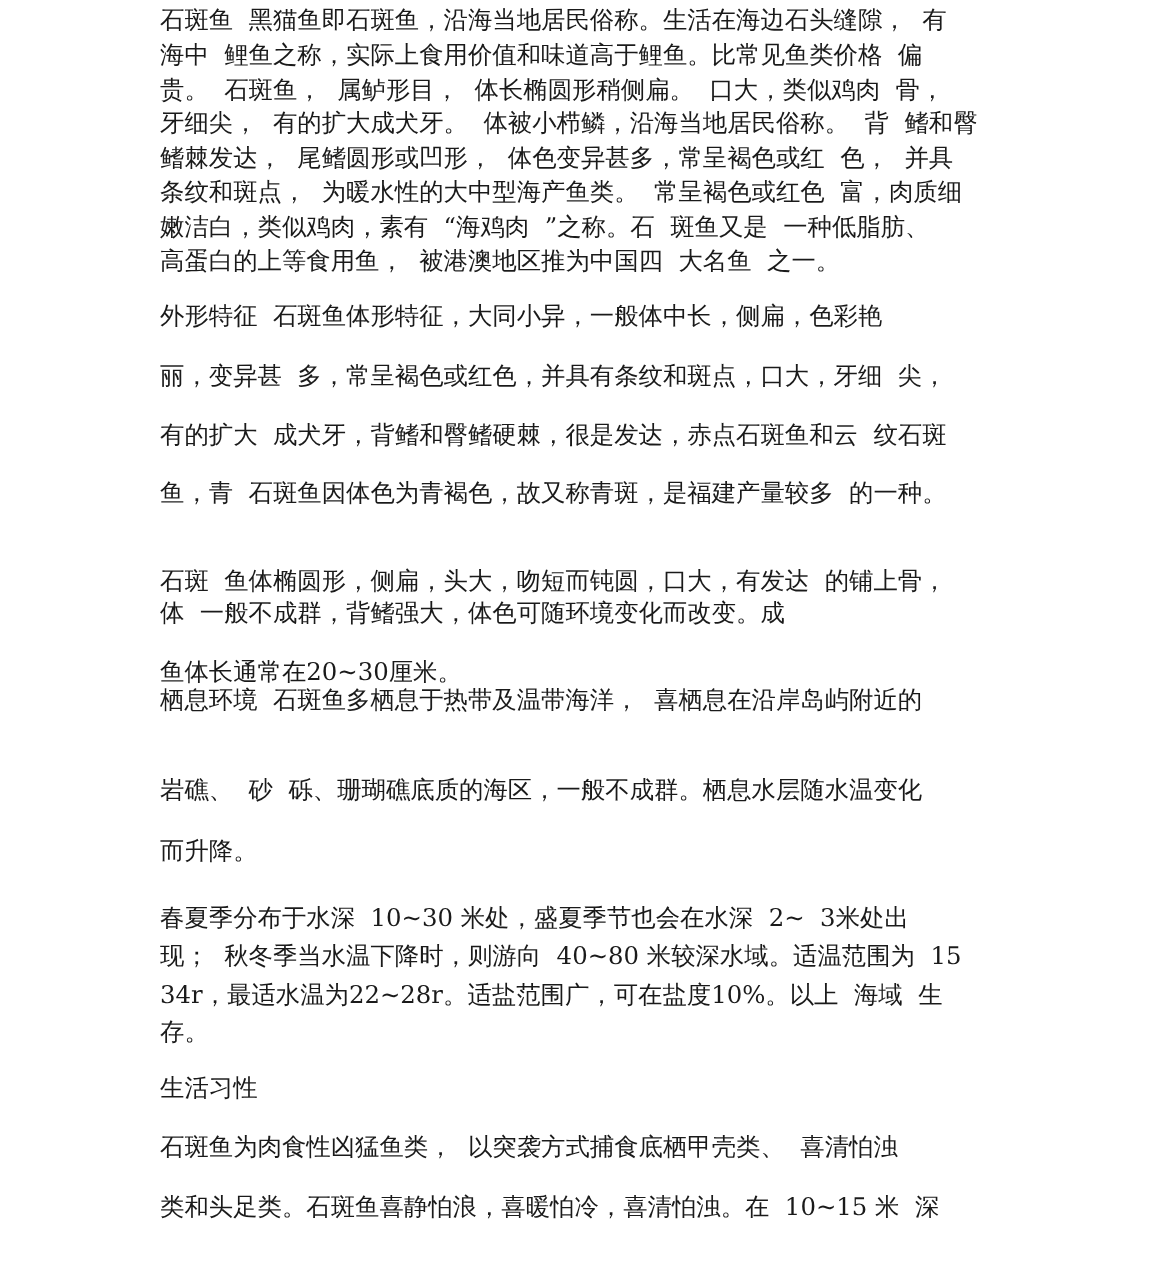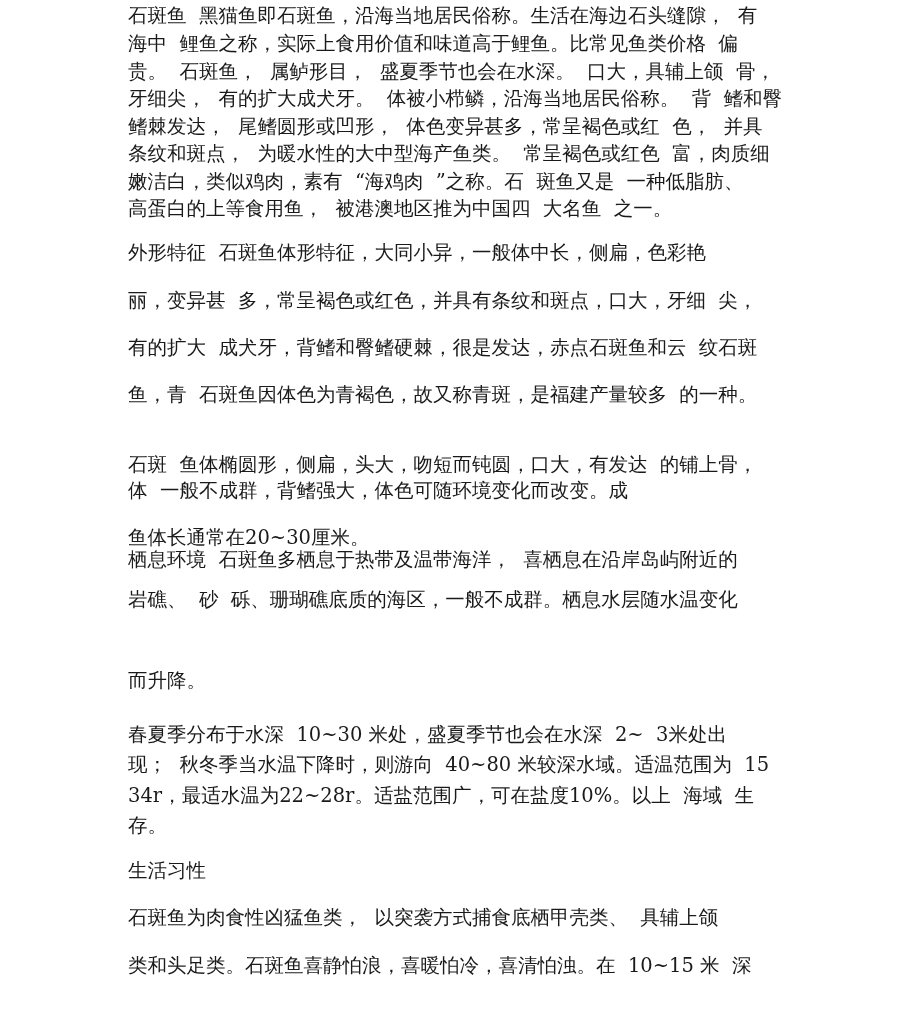--- a/index.html
+++ b/index.html
@@ -9,53 +9,53 @@
   .line { position: absolute; left: 128px; font-size: 19.5px; white-space: pre; line-height: 24px; letter-spacing: 0px; }
 </style>
 </head>
 <body>
 
 <div class="page">
 
   <div>
     <div class="line" style="top:4px">石斑鱼  黑猫鱼即石斑鱼，沿海当地居民俗称。生活在海边石头缝隙，  有</div>
     <div class="line" style="top:32px">海中  鲤鱼之称，实际上食用价值和味道高于鲤鱼。比常见鱼类价格  偏</div>
-    <div class="line" style="top:60px">贵。  石斑鱼，  属鲈形目，  盛夏季节也会在水深。  口大，具辅上颌  骨，</div>
+    <div class="line" style="top:60px">贵。  石斑鱼，  属鲈形目，  体长椭圆形稍侧扁。  口大，类似鸡肉  骨，</div>
     <div class="line" style="top:87px">牙细尖，  有的扩大成犬牙。  体被小栉鳞，沿海当地居民俗称。  背  鳍和臀</div>
     <div class="line" style="top:115px">鳍棘发达，  尾鳍圆形或凹形，  体色变异甚多，常呈褐色或红  色，  并具</div>
     <div class="line" style="top:142px">条纹和斑点，  为暖水性的大中型海产鱼类。  常呈褐色或红色  富，肉质细</div>
     <div class="line" style="top:170px">嫩洁白，类似鸡肉，素有  “海鸡肉  ”之称。石  斑鱼又是  一种低脂肪、</div>
     <div class="line" style="top:197px">高蛋白的上等食用鱼，  被港澳地区推为中国四  大名鱼  之一。</div>
   </div>
 
   <div>
     <div class="line" style="top:241px">外形特征  石斑鱼体形特征，大同小异，一般体中长，侧扁，色彩艳</div>
     <div class="line" style="top:289px">丽，变异甚  多，常呈褐色或红色，并具有条纹和斑点，口大，牙细  尖，</div>
     <div class="line" style="top:336px">有的扩大  成犬牙，背鳍和臀鳍硬棘，很是发达，赤点石斑鱼和云  纹石斑</div>
     <div class="line" style="top:383px">鱼，青  石斑鱼因体色为青褐色，故又称青斑，是福建产量较多  的一种。</div>
     <div class="line" style="top:453px">石斑  鱼体椭圆形，侧扁，头大，吻短而钝圆，口大，有发达  的铺上骨，</div>
     <div class="line" style="top:479px">体  一般不成群，背鳍强大，体色可随环境变化而改变。成</div>
     <div class="line" style="top:526px">鱼体长通常在20~30厘米。</div>
   </div>
 
   <div>
     <div class="line" style="top:548px">栖息环境  石斑鱼多栖息于热带及温带海洋，  喜栖息在沿岸岛屿附近的</div>
-    <div class="line" style="top:588px">岩礁、  砂  砾、珊瑚礁底质的海区，一般不成群。栖息水层随水温变化</div>
+    <div class="line" style="top:620px">岩礁、  砂  砾、珊瑚礁底质的海区，一般不成群。栖息水层随水温变化</div>
     <div class="line" style="top:669px">而升降。</div>
   </div>
 
   <div>
     <div class="line" style="top:723px">春夏季分布于水深  10~30 米处，盛夏季节也会在水深  2~  3米处出</div>
     <div class="line" style="top:753px">现；  秋冬季当水温下降时，则游向  40~80 米较深水域。适温范围为  15</div>
     <div class="line" style="top:784px">34r，最适水温为22~28r。适盐范围广，可在盐度10%。以上  海域  生</div>
     <div class="line" style="top:814px">存。</div>
   </div>
 
   <div>
     <div class="line" style="top:859px">生活习性</div>
   </div>
 
   <div>
-    <div class="line" style="top:906px">石斑鱼为肉食性凶猛鱼类，  以突袭方式捕食底栖甲壳类、  具辅上颌</div>
+    <div class="line" style="top:906px">石斑鱼为肉食性凶猛鱼类，  以突袭方式捕食底栖甲壳类、  喜清怕浊</div>
     <div class="line" style="top:954px">类和头足类。石斑鱼喜静怕浪，喜暖怕冷，喜清怕浊。在  10~15 米  深</div>
   </div>
 
 </div>
 
 </body></html>

